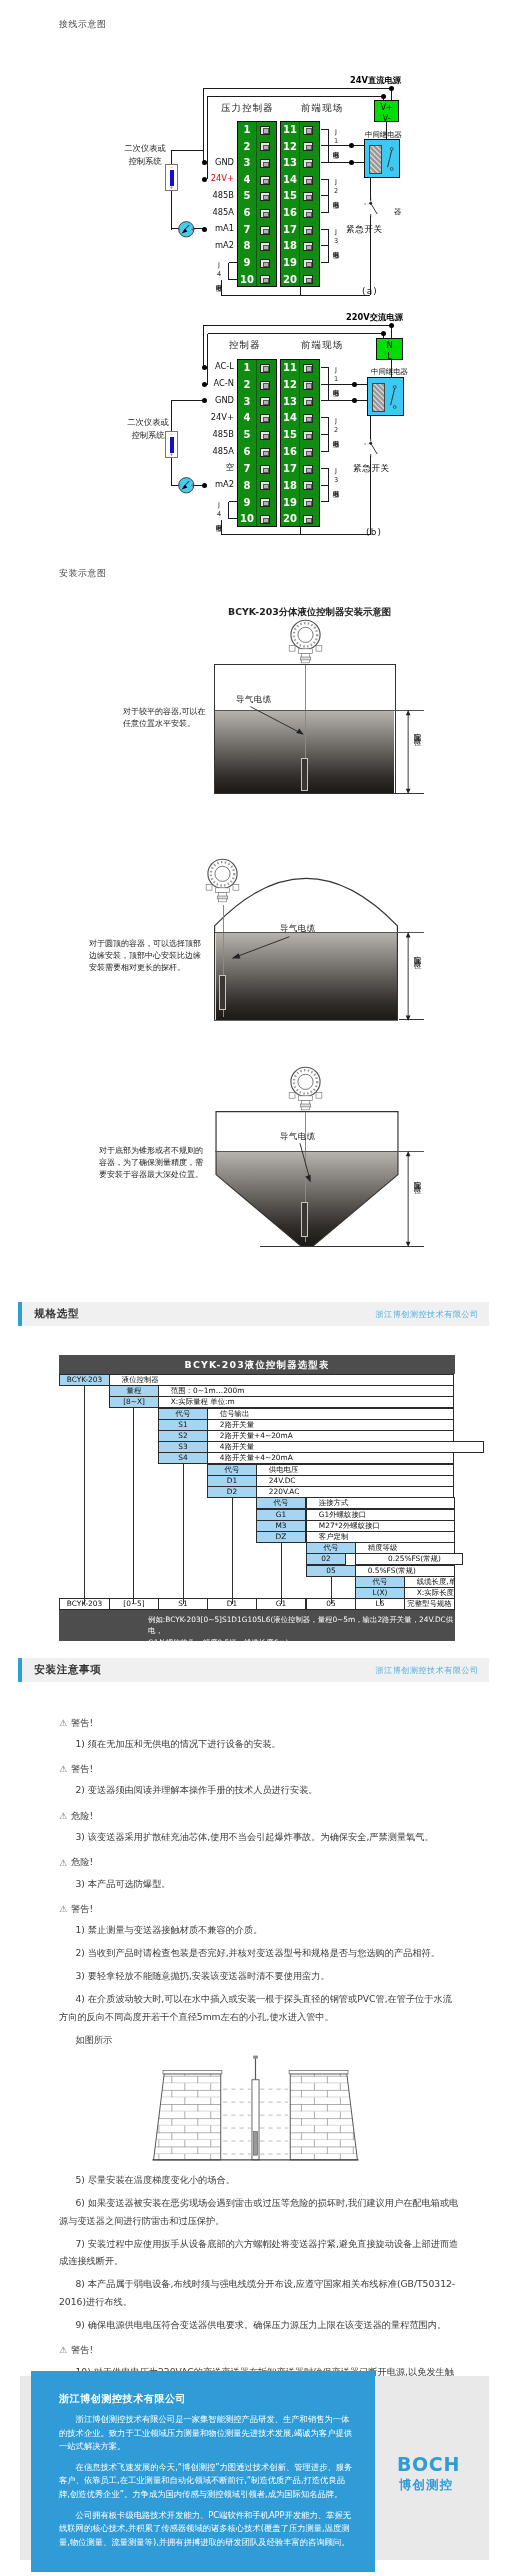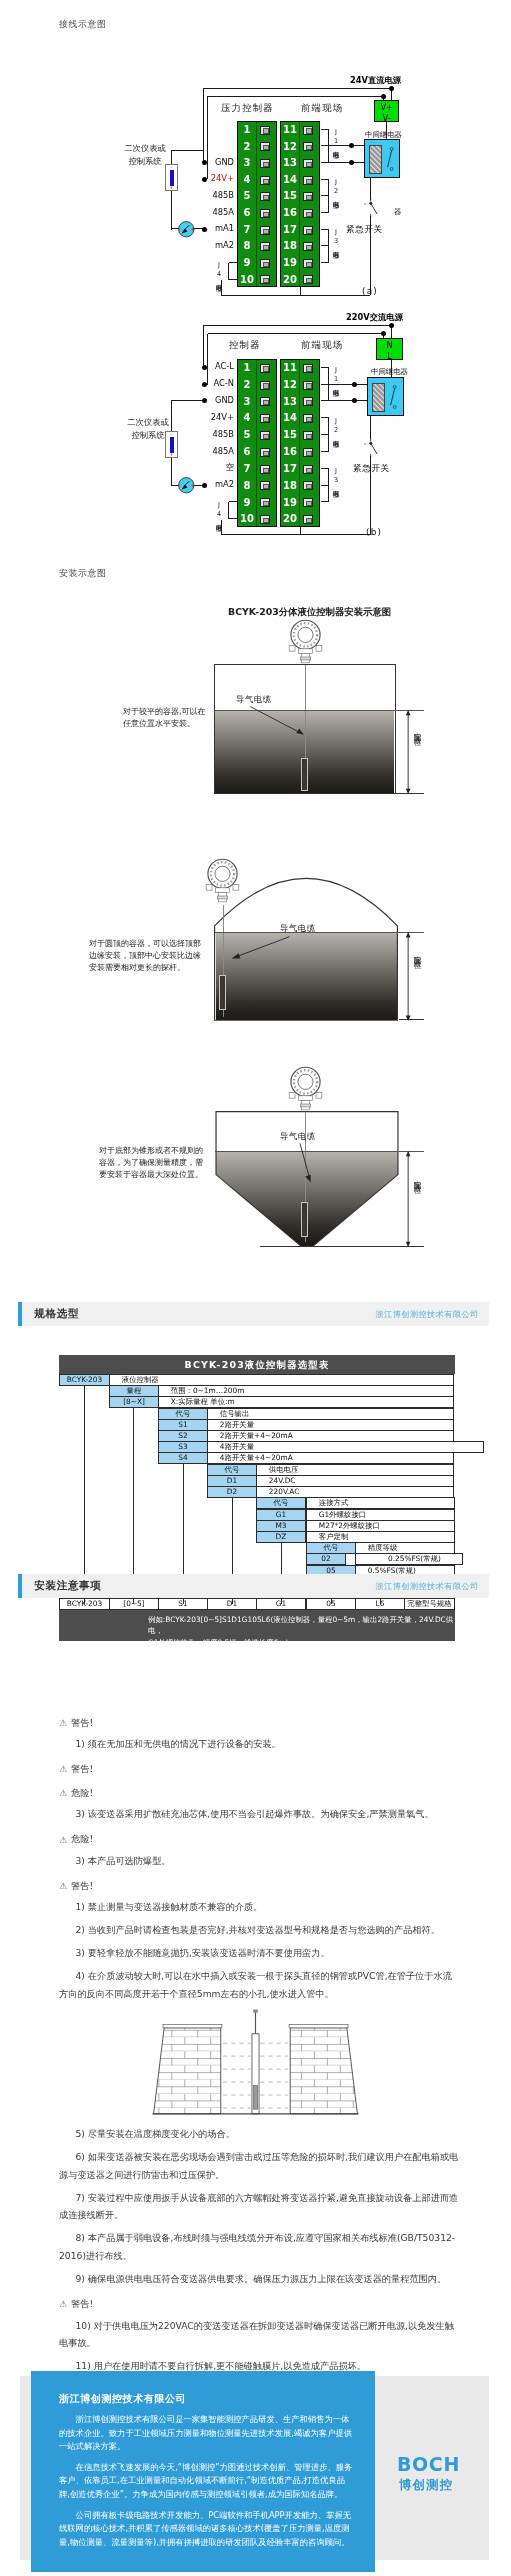--- a/index.html
+++ b/index.html
@@ -259,53 +259,55 @@
       <div class="tconn" style="left: 74px; top: 53px; height: 196px;"></div>
       <div class="tconn" style="left: 124px; top: 109px; height: 140px;"></div>
       <div class="tconn" style="left: 173px; top: 142px; height: 107px;"></div>
       <div class="tconn" style="left: 222px; top: 187px; height: 62px;"></div>
       <div class="tconn" style="left: 272px; top: 221px; height: 28px;"></div>
       <div class="tconn" style="left: 321px; top: 243px; height: 5.6px;"></div>
       <div class="texample" style="top: 255px;">例如:BCYK-203[0~5]S1D1G105L6(液位控制器，量程0~5m，输出2路开关量，24V.DC供电，
 G1外螺纹接头，精度0.5级，线缆长度6m)</div>
     </div>
 
-  <div class="secbar" style="top:1574px;text-align:center;">
+  <div class="secbar" style="top:1658px;text-align:center;">
     <div class="accent"></div>
     <div class="t">安装注意事项</div>
     <div class="c">浙江博创测控技术有限公司</div>
   </div>
   <div class="notes-flow" id="notes-flow">
       <div class="alertrow" style="">
         <div class="ic" style="">⚠</div>
         <div class="lb" style="">警告!</div>
       </div>
       <p>1) 须在无加压和无供电的情况下进行设备的安装。</p>
       <div class="alertrow" style="">
         <div class="ic" style="">⚠</div>
         <div class="lb" style="">警告!</div>
       </div>
+      <p>2) 变送器须由阅读并理解本操作手册的技术人员进行安装。</p>
       <div class="alertrow" style="">
         <div class="ic" style="">⚠</div>
         <div class="lb" style="">危险!</div>
       </div>
       <p>3) 该变送器采用扩散硅充油芯体,使用不当会引起爆炸事故。为确保安全,严禁测量氧气。</p>
       <div class="alertrow" style="">
         <div class="ic" style="">⚠</div>
         <div class="lb" style="">危险!</div>
       </div>
       <p>3) 本产品可选防爆型。</p>
       <div class="alertrow" style="">
         <div class="ic" style="">⚠</div>
         <div class="lb" style="">警告!</div>
       </div>
       <p>1) 禁止测量与变送器接触材质不兼容的介质。</p>
       <p>2) 当收到产品时请检查包装是否完好,并核对变送器型号和规格是否与您选购的产品相符。</p>
       <p>3) 要轻拿轻放不能随意抛扔,安装该变送器时清不要使用蛮力。</p>
       <p>4) 在介质波动较大时,可以在水中插入或安装一根于探头直径的钢管或PVC管,在管子位于水流方向的反向不同高度开若干个直径5mm左右的小孔,使水进入管中。</p>
+      <p>如图所示</p>
       <div class="figwrap">
    <svg width="207" height="109" viewBox="0 0 350 185">
     <defs>
             <pattern id="bricks" patternUnits="userSpaceOnUse" width="44" height="24">
       <path d="M0,12 H44 M0,24 H44 M11,0 V12 M33,12 V24" stroke="#777" stroke-width="1" fill="none"></path>
     </pattern>
           </defs>
     <path d="M20,32 L116,32 L116,178 L2,178 Z" fill="url(#bricks)" stroke="#444" stroke-width="1.5"></path>
     <path d="M234,32 L330,32 L348,178 L234,178 Z" fill="url(#bricks)" stroke="#444" stroke-width="1.5"></path>
     <rect x="18" y="26" width="100" height="6" fill="#fff" stroke="#444"></rect>

